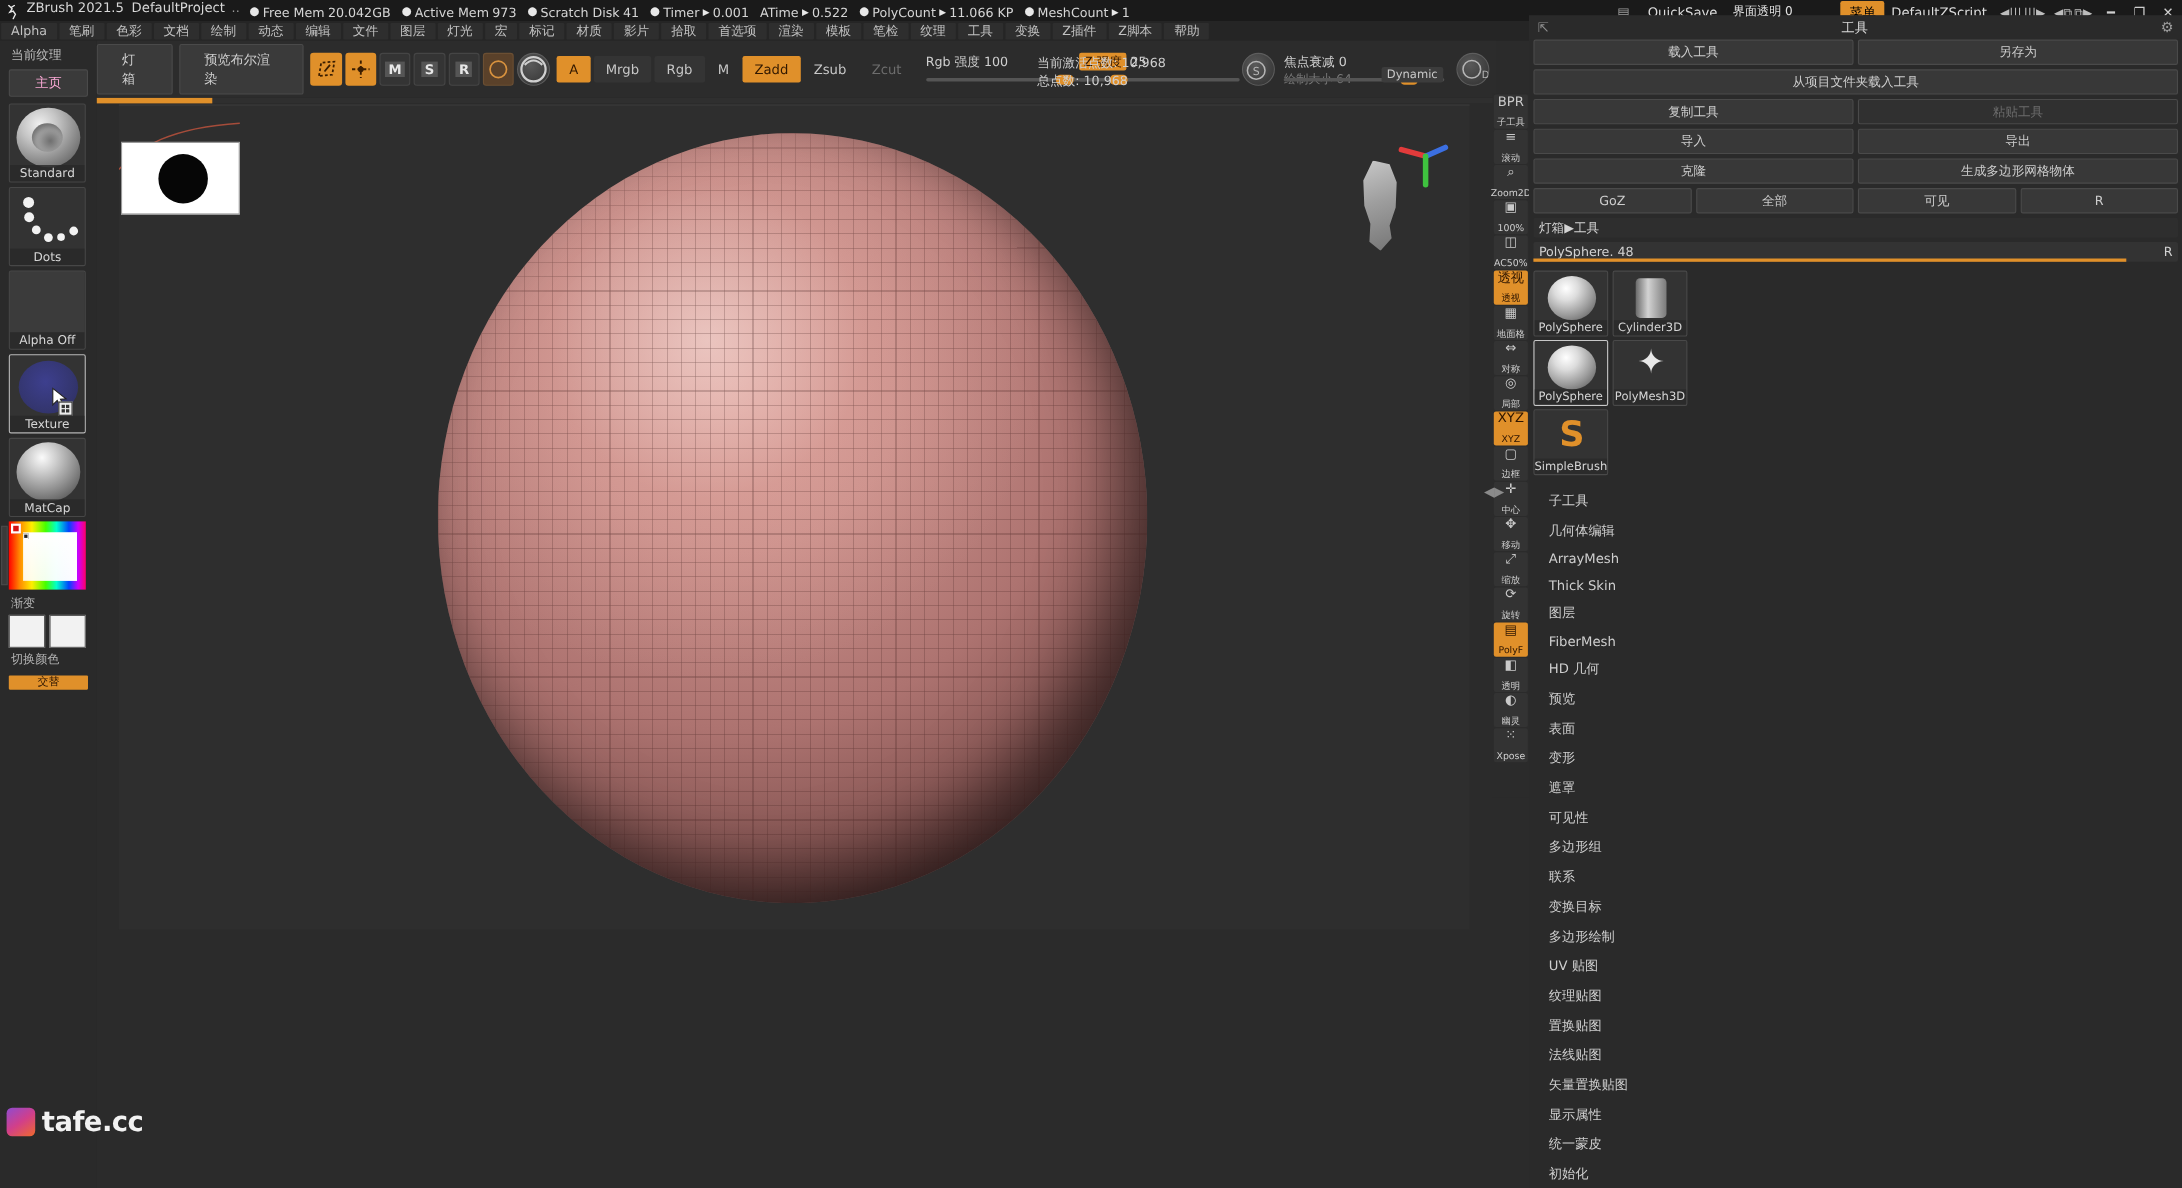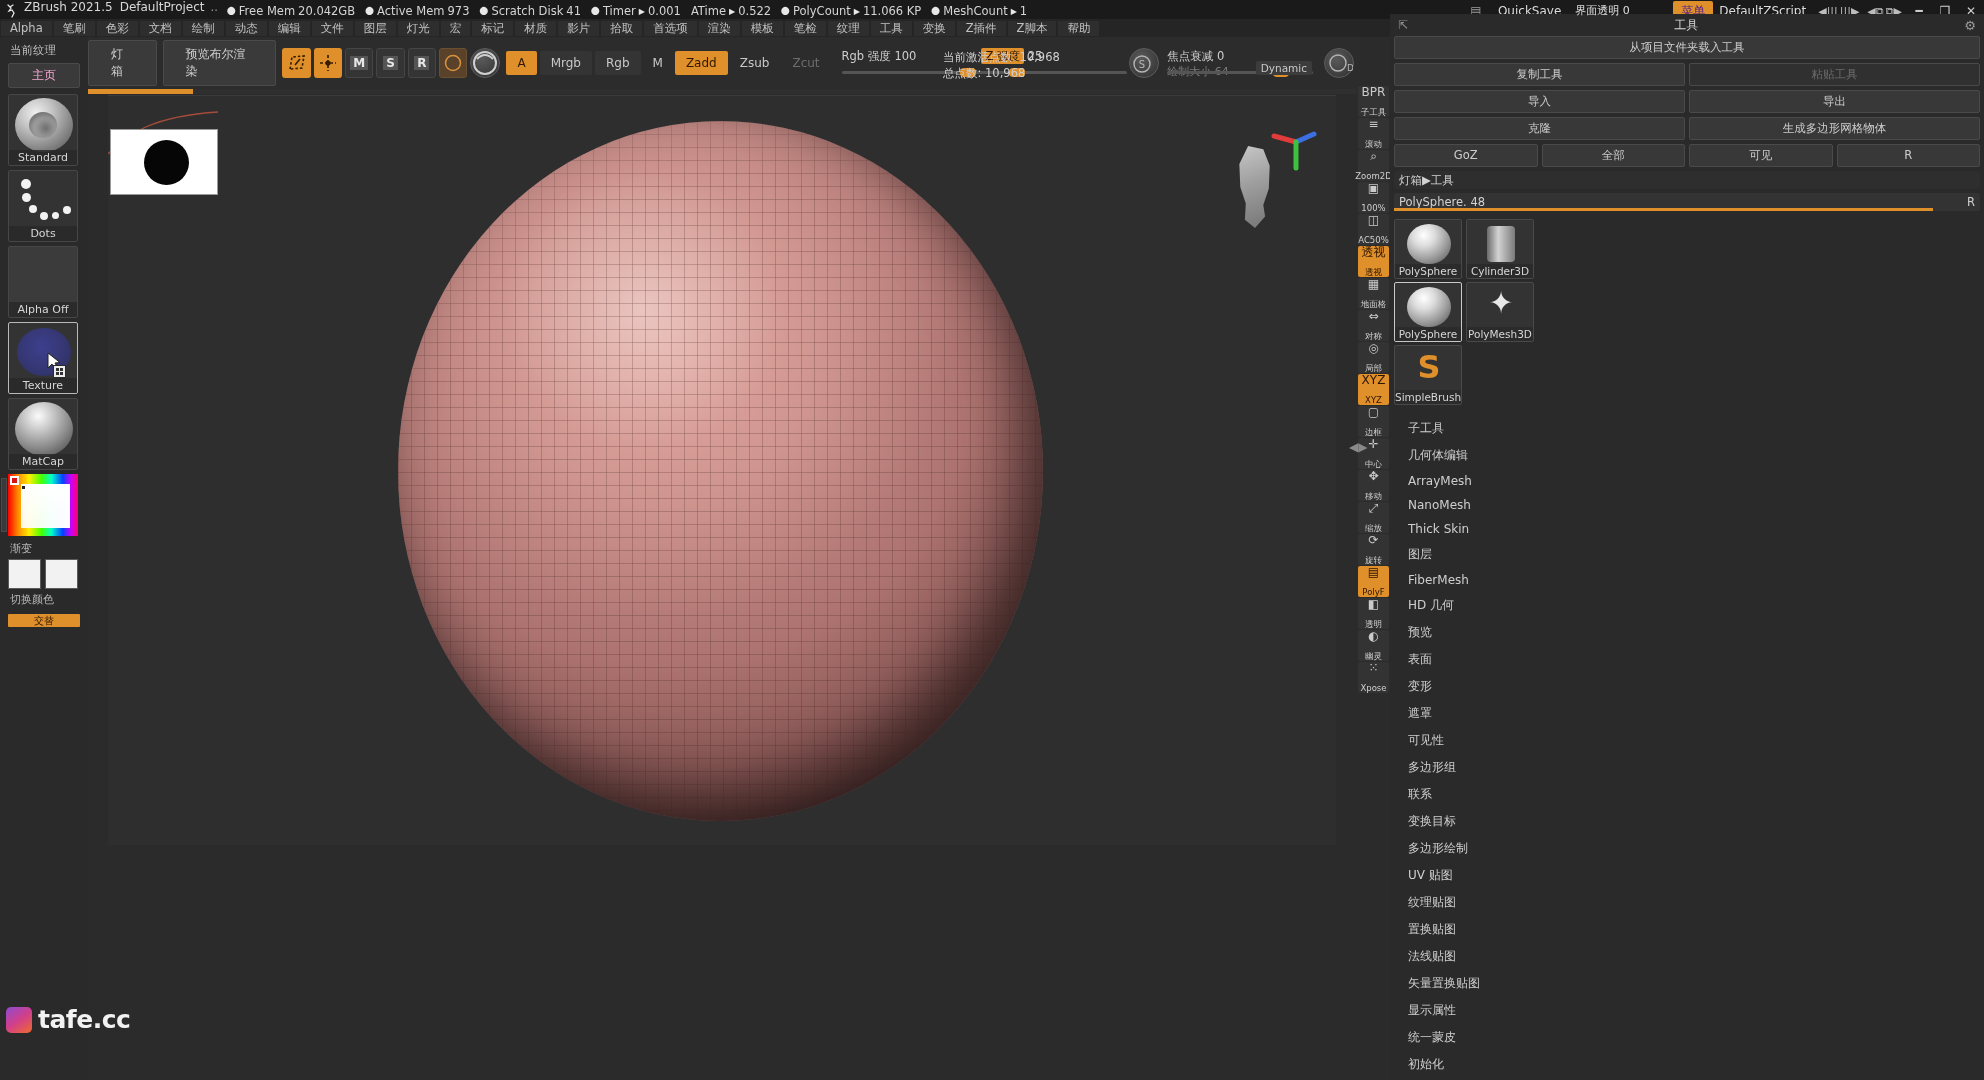--- a/index.html
+++ b/index.html
@@ -27,21 +27,21 @@
   .tb-stat { display: flex; align-items: center; gap: 3px; padding: 0 5px; font-size: 11.5px; color: #d5d5d5; }
   .bullet { font-size: 8px; color: #e8e8e8; line-height: 1; }
   .tri { font-size: 8px; color: #e8e8e8; }
   .tb-right { position: absolute; right: 0; top: 0; height: 22px; display: flex; align-items: center; gap: 0; }
   .tb-icobtn { width: 24px; height: 22px; display: flex; align-items: center; justify-content: center; color: #9e9e9e; font-size: 12px; }
   .tb-qs { padding: 0 10px; font-size: 12px; color: #dcdcdc; }
   .tb-slider-wrap { position: relative; width: 96px; height: 22px; display:flex; align-items:center; }
   .tb-slider-lbl { position: absolute; left: 4px; top: 3px; font-size: 11px; color: #e0e0e0; z-index: 3; }
   .tb-slider-track { position: absolute; left: 2px; bottom: 4px; width: 92px; height: 3px; background: #5a5a5a; border-radius: 2px; }
   .tb-slider-fill { position: absolute; left: 2px; bottom: 4px; width: 12px; height: 3px; background: #e09020; border-radius: 2px; }
-  .tb-menu-btn { background: #e0902a; color: #4c1d95; font-size: 12px; padding: 2px 8px; border-radius: 2px; margin: 0 6px; }
+  .tb-menu-btn { background: #e0902a; color: #000000; font-size: 12px; padding: 2px 8px; border-radius: 2px; margin: 0 6px; }
   .tb-zscript { font-size: 12px; padding-right: 8px; color: #dcdcdc; }
   .tb-nav { display:flex; align-items:center; gap:2px; padding: 0 4px; color:#bdbdbd; font-size:11px;}
   .tb-win { width: 26px; height: 22px; display:flex; align-items:center; justify-content:center; color:#cfcfcf; font-size: 12px;}
 
   
   .menubar {
     position: absolute; left: 0; top: 19px; width: 1984px; height: 18px;
     background: #252525;
     display: flex; align-items: center;
   }
@@ -645,20 +645,24 @@
 
   <div class="rightpanel">
     <div class="rp-head">
       <span style="color:#8f8f8f;font-size:12px;">⇱</span>
       <span class="rp-title">工具</span>
       <span class="rp-gear">⚙</span>
     </div>
     <div class="rp-inner">
       <div id="rp-rows">
           <div class="rp-row">
+            <div class="rp-btn">载入工具</div>
+            <div class="rp-btn">另存为</div>
+          </div>
+          <div class="rp-row">
             <div class="rp-btn">从项目文件夹载入工具</div>
           </div>
           <div class="rp-row">
             <div class="rp-btn">复制工具</div>
             <div class="rp-btn dis">粘贴工具</div>
           </div>
           <div class="rp-row">
             <div class="rp-btn">导入</div>
             <div class="rp-btn">导出</div>
           </div>
@@ -708,21 +712,20 @@
               <div class="tc-star">✦</div>
               <div class="cap">PolyMesh3D</div>
             </div>
           </div>
         </div>
 
       <div class="rp-list" id="rp-sections">
           <div class="rp-sub">子工具</div>
           <div class="rp-sub">几何体编辑</div>
           <div class="rp-sub">ArrayMesh</div>
-          <div class="rp-sub">NanoMesh</div>
           <div class="rp-sub">Thick Skin</div>
           <div class="rp-sub">图层</div>
           <div class="rp-sub">FiberMesh</div>
           <div class="rp-sub">HD 几何</div>
           <div class="rp-sub">预览</div>
           <div class="rp-sub">表面</div>
           <div class="rp-sub">变形</div>
           <div class="rp-sub">遮罩</div>
           <div class="rp-sub">可见性</div>
           <div class="rp-sub">多边形组</div>

